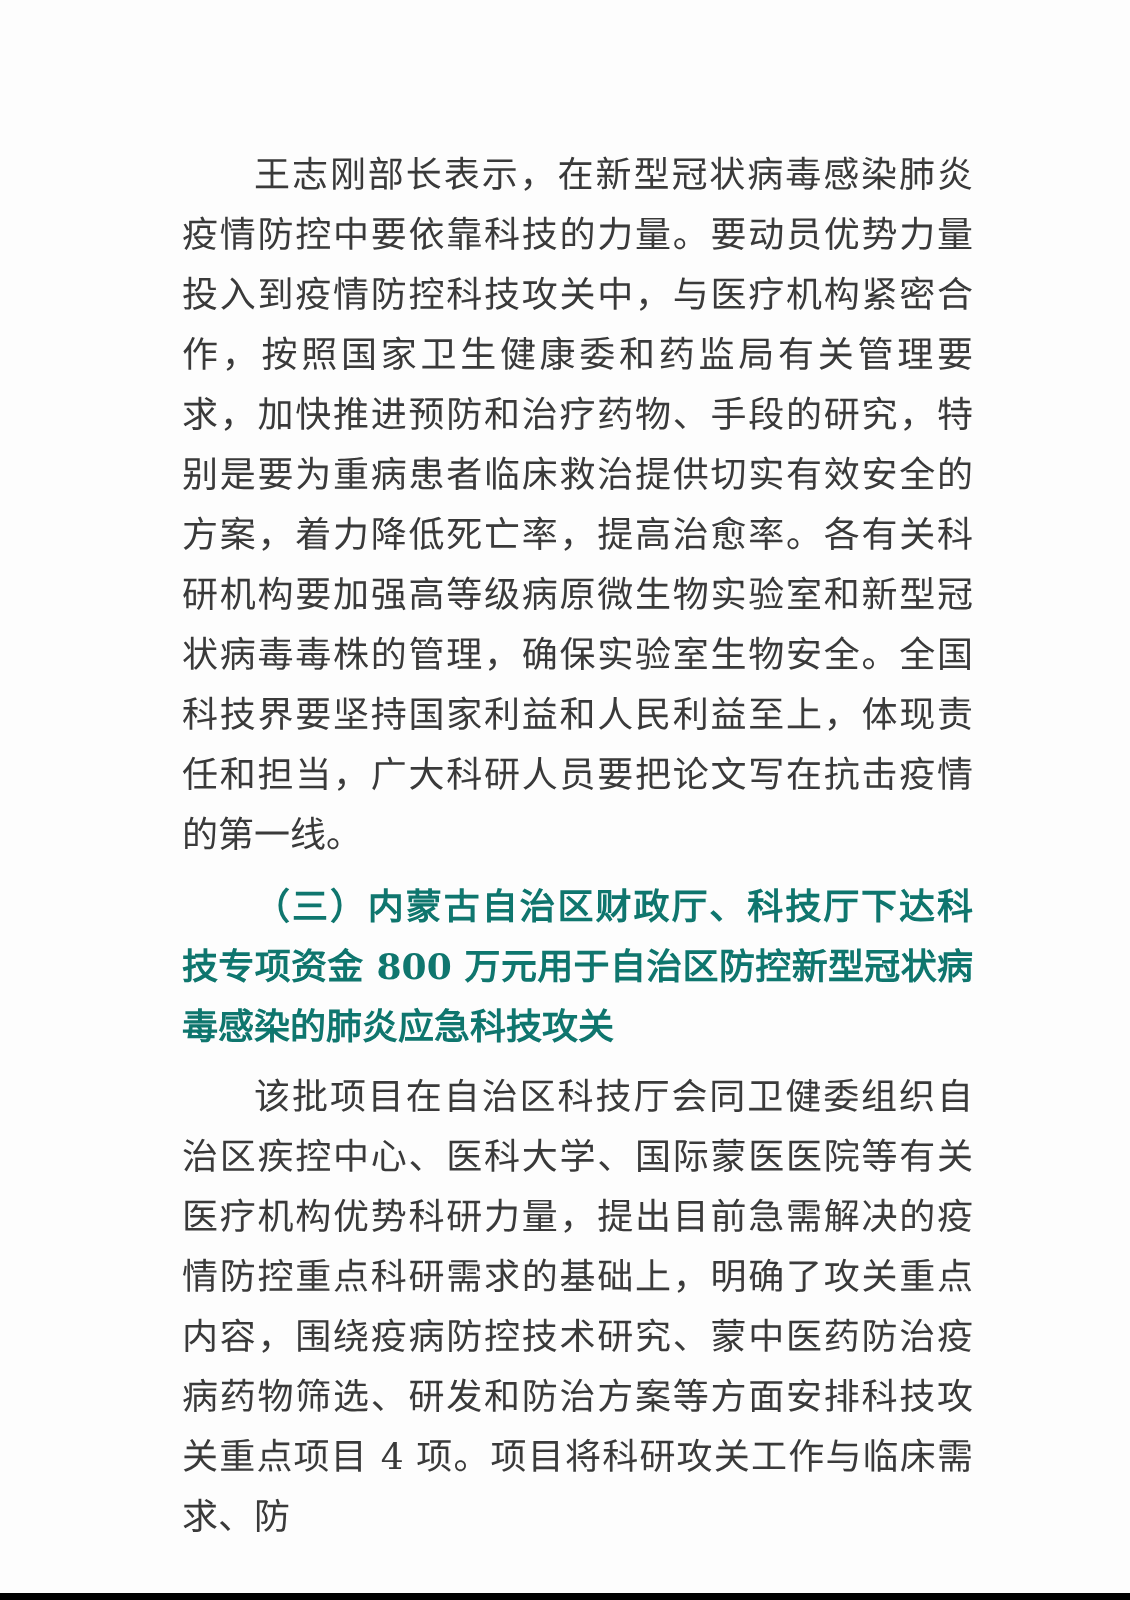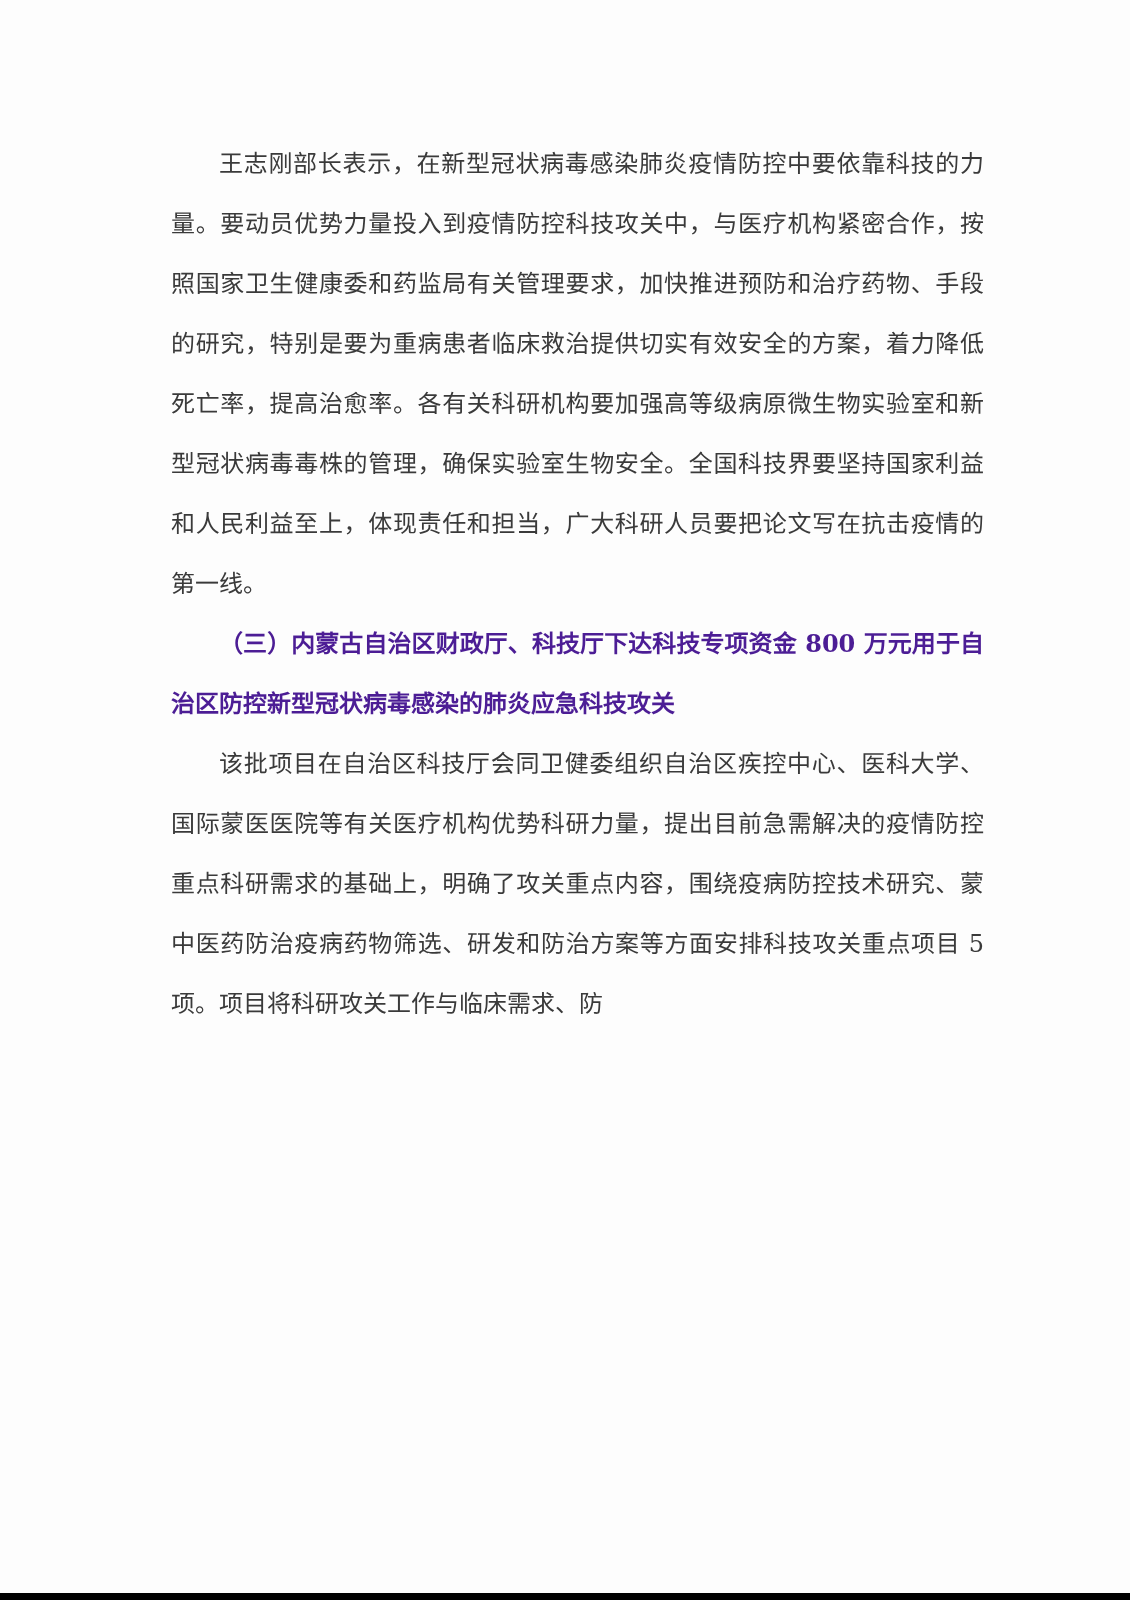--- a/index.html
+++ b/index.html
@@ -16,44 +16,44 @@
     font-family: "DejaVu Serif", "Liberation Serif", serif;
     color: #3a3a3a;
   }
   .content {
     position: absolute;
     left: 171px;
     top: 134px;
     width: 813px;
   }
   .para {
-    margin: 0;
-    font-size: 24px;
+    margin: 11px;
+    font-size: 36px;
     line-height: 60px;
     text-align: justify;
     text-indent: 2em;
     word-break: break-all;
     -webkit-text-size-adjust: none;
   }
   .para.heading {
     font-weight: bold;
-    color: #4c1d95;
+    color: #0f766e;
   }
   .bottom-bar {
     position: absolute;
     left: 0;
     bottom: 0;
     width: 100%;
     height: 7px;
     background: #000000;
   }
 </style>
 </head>
 <body>
 
 <div class="page">
   <div class="content">
     <p class="para body">王志刚部长表示，在新型冠状病毒感染肺炎疫情防控中要依靠科技的力量。要动员优势力量投入到疫情防控科技攻关中，与医疗机构紧密合作，按照国家卫生健康委和药监局有关管理要求，加快推进预防和治疗药物、手段的研究，特别是要为重病患者临床救治提供切实有效安全的方案，着力降低死亡率，提高治愈率。各有关科研机构要加强高等级病原微生物实验室和新型冠状病毒毒株的管理，确保实验室生物安全。全国科技界要坚持国家利益和人民利益至上，体现责任和担当，广大科研人员要把论文写在抗击疫情的第一线。</p>
     <p class="para heading">（三）内蒙古自治区财政厅、科技厅下达科技专项资金 800 万元用于自治区防控新型冠状病毒感染的肺炎应急科技攻关</p>
-    <p class="para body">该批项目在自治区科技厅会同卫健委组织自治区疾控中心、医科大学、国际蒙医医院等有关医疗机构优势科研力量，提出目前急需解决的疫情防控重点科研需求的基础上，明确了攻关重点内容，围绕疫病防控技术研究、蒙中医药防治疫病药物筛选、研发和防治方案等方面安排科技攻关重点项目 5 项。项目将科研攻关工作与临床需求、防</p>
+    <p class="para body">该批项目在自治区科技厅会同卫健委组织自治区疾控中心、医科大学、国际蒙医医院等有关医疗机构优势科研力量，提出目前急需解决的疫情防控重点科研需求的基础上，明确了攻关重点内容，围绕疫病防控技术研究、蒙中医药防治疫病药物筛选、研发和防治方案等方面安排科技攻关重点项目 4 项。项目将科研攻关工作与临床需求、防</p>
   </div>
   <div class="bottom-bar"></div>
 </div>
 
 </body></html>

